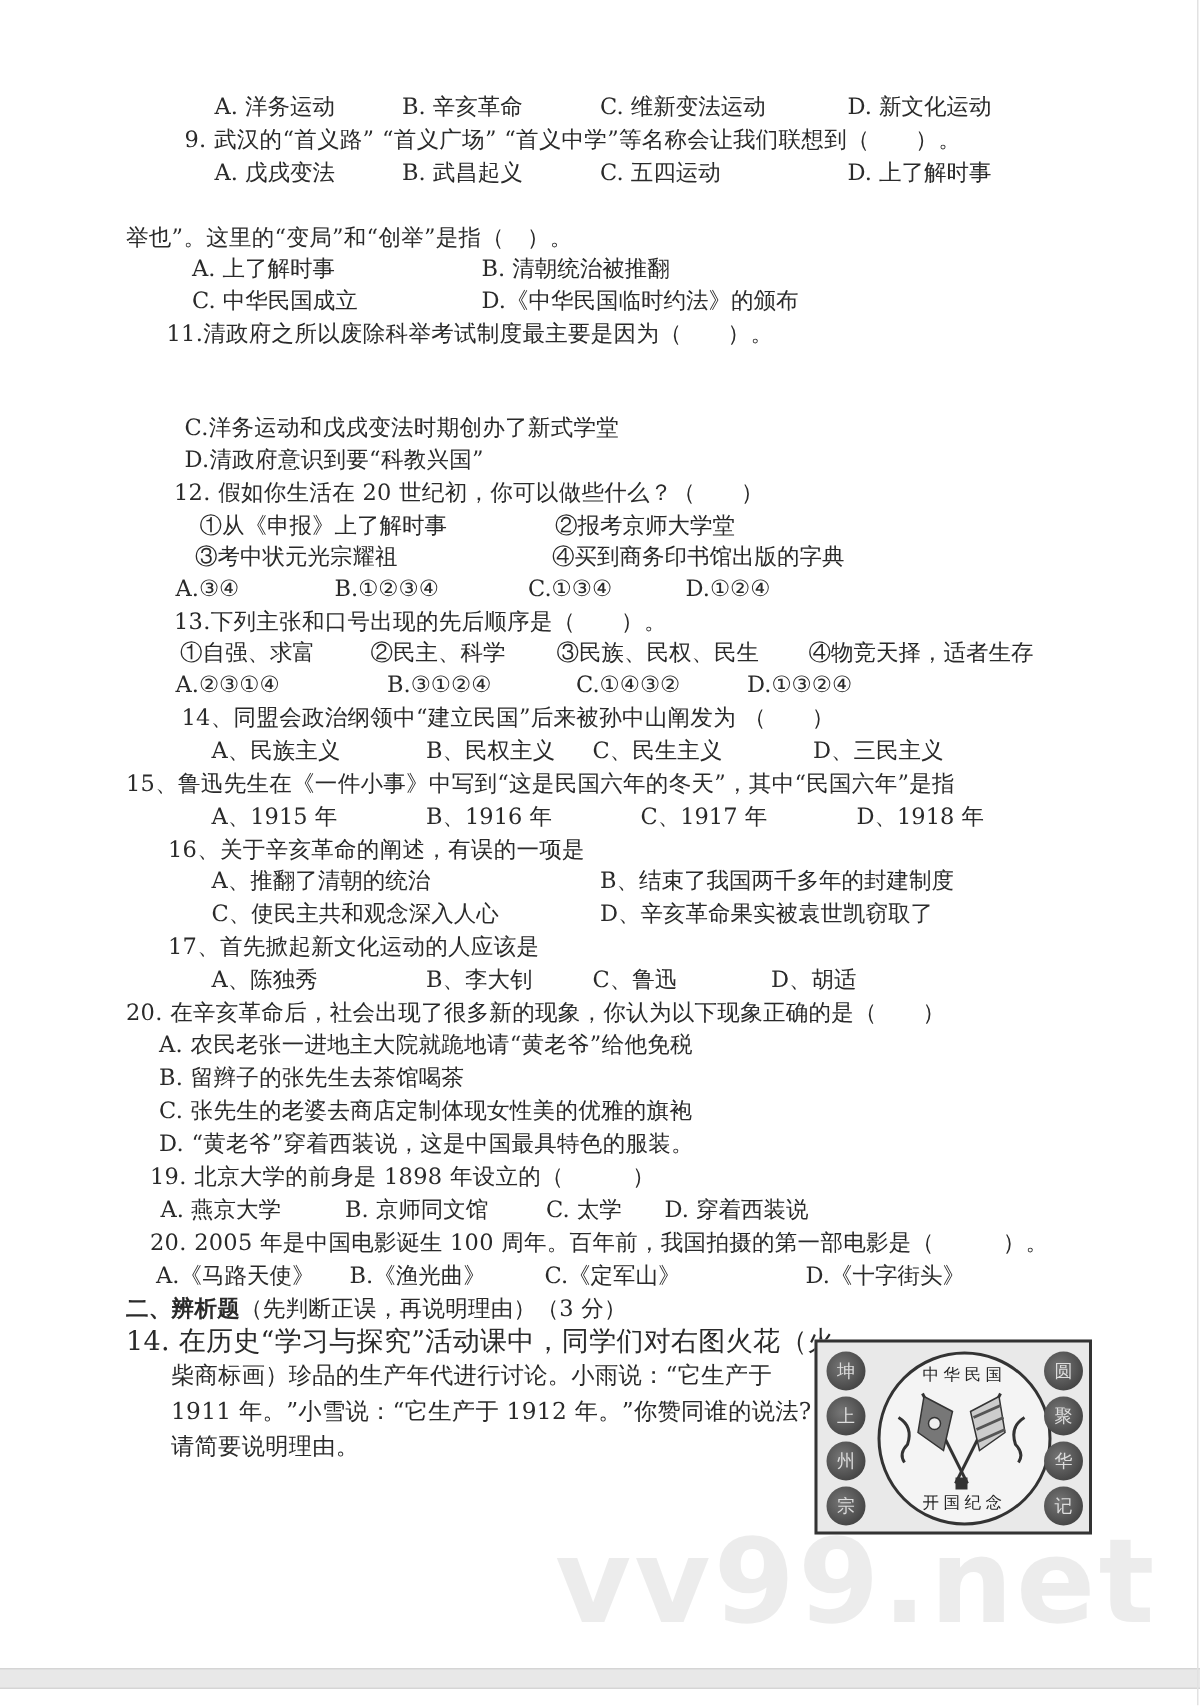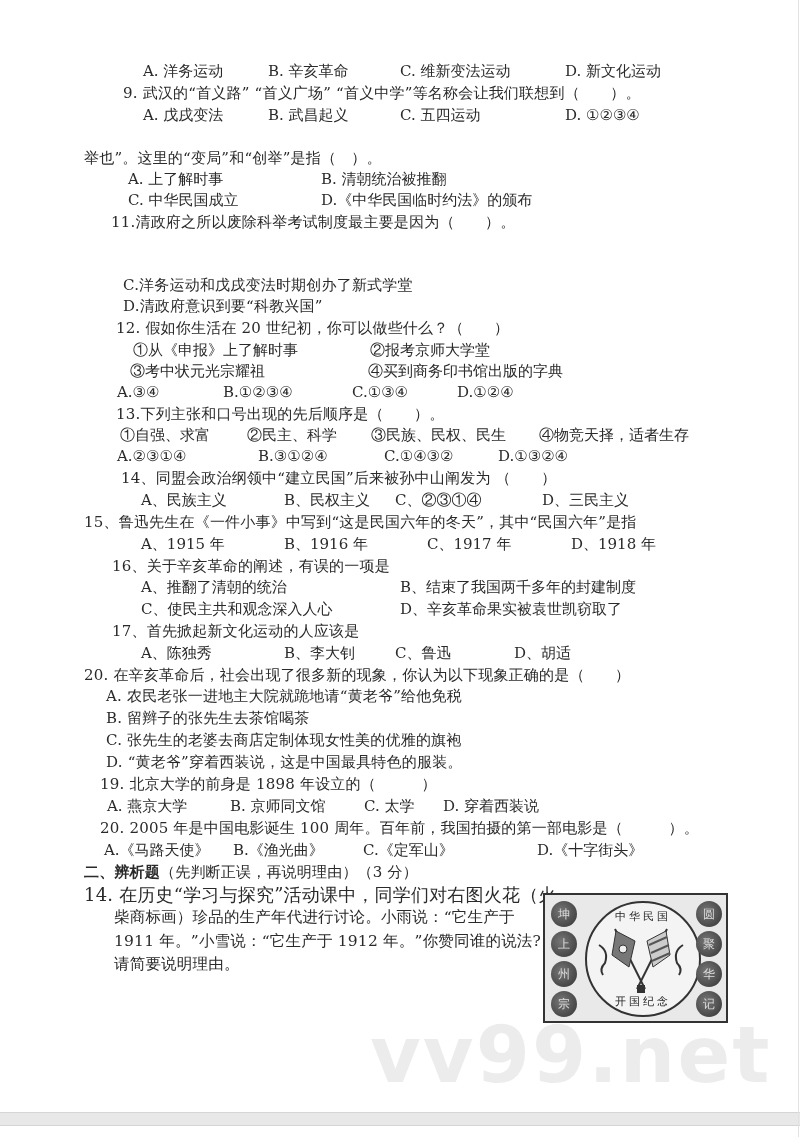--- a/index.html
+++ b/index.html
@@ -48,21 +48,21 @@
 
   <span class="opt" style="left:143px;top:61px">A. 洋务运动</span>
   <span class="opt" style="left:268px;top:61px">B. 辛亥革命</span>
   <span class="opt" style="left:400px;top:61px">C. 维新变法运动</span>
   <span class="opt" style="left:565px;top:61px">D. 新文化运动</span>
 
   <div class="line" style="left:123px;top:83px">9. 武汉的“首义路” “首义广场” “首义中学”等名称会让我们联想到（　　）。</div>
   <span class="opt" style="left:143px;top:105px">A. 戊戌变法</span>
   <span class="opt" style="left:268px;top:105px">B. 武昌起义</span>
   <span class="opt" style="left:400px;top:105px">C. 五四运动</span>
-  <span class="opt" style="left:565px;top:105px">D. ①②③④</span>
+  <span class="opt" style="left:565px;top:105px">D. 上了解时事</span>
 
   <div class="line" style="left:84px;top:148px">举也”。这里的“变局”和“创举”是指（　）。</div>
   <span class="opt" style="left:128px;top:169px">A. 上了解时事</span>
   <span class="opt" style="left:321px;top:169px">B. 清朝统治被推翻</span>
   <span class="opt" style="left:128px;top:190px">C. 中华民国成立</span>
   <span class="opt" style="left:321px;top:190px">D.《中华民国临时约法》的颁布</span>
 
   <div class="line" style="left:111px;top:212px">11.清政府之所以废除科举考试制度最主要是因为（　　）。</div>
   <div class="line" style="left:123px;top:275px">C.洋务运动和戊戌变法时期创办了新式学堂</div>
   <div class="line" style="left:123px;top:296px">D.清政府意识到要“科教兴国”</div>
@@ -83,21 +83,21 @@
   <span class="opt" style="left:371px;top:425px">③民族、民权、民生</span>
   <span class="opt" start="" style="left:539px;top:425px">④物竞天择，适者生存</span>
   <span class="opt" style="left:117px;top:446px">A.②③①④</span>
   <span class="opt" style="left:258px;top:446px">B.③①②④</span>
   <span class="opt" style="left:384px;top:446px">C.①④③②</span>
   <span class="opt" style="left:498px;top:446px">D.①③②④</span>
 
   <div class="line" style="left:121px;top:468px">14、同盟会政治纲领中“建立民国”后来被孙中山阐发为 （　　）</div>
   <span class="opt" style="left:141px;top:490px">A、民族主义</span>
   <span class="opt" style="left:284px;top:490px">B、民权主义</span>
-  <span class="opt" style="left:395px;top:490px">C、②③①④</span>
+  <span class="opt" style="left:395px;top:490px">C、民生主义</span>
   <span class="opt" style="left:542px;top:490px">D、三民主义</span>
 
   <div class="line" style="left:84px;top:512px">15、鲁迅先生在《一件小事》中写到“这是民国六年的冬天”，其中“民国六年”是指</div>
   <span class="opt" style="left:141px;top:534px">A、1915 年</span>
   <span class="opt" style="left:284px;top:534px">B、1916 年</span>
   <span class="opt" style="left:427px;top:534px">C、1917 年</span>
   <span class="opt" style="left:571px;top:534px">D、1918 年</span>
 
   <div class="line" style="left:112px;top:556px">16、关于辛亥革命的阐述，有误的一项是</div>
   <span class="opt" style="left:141px;top:577px">A、推翻了清朝的统治</span>

